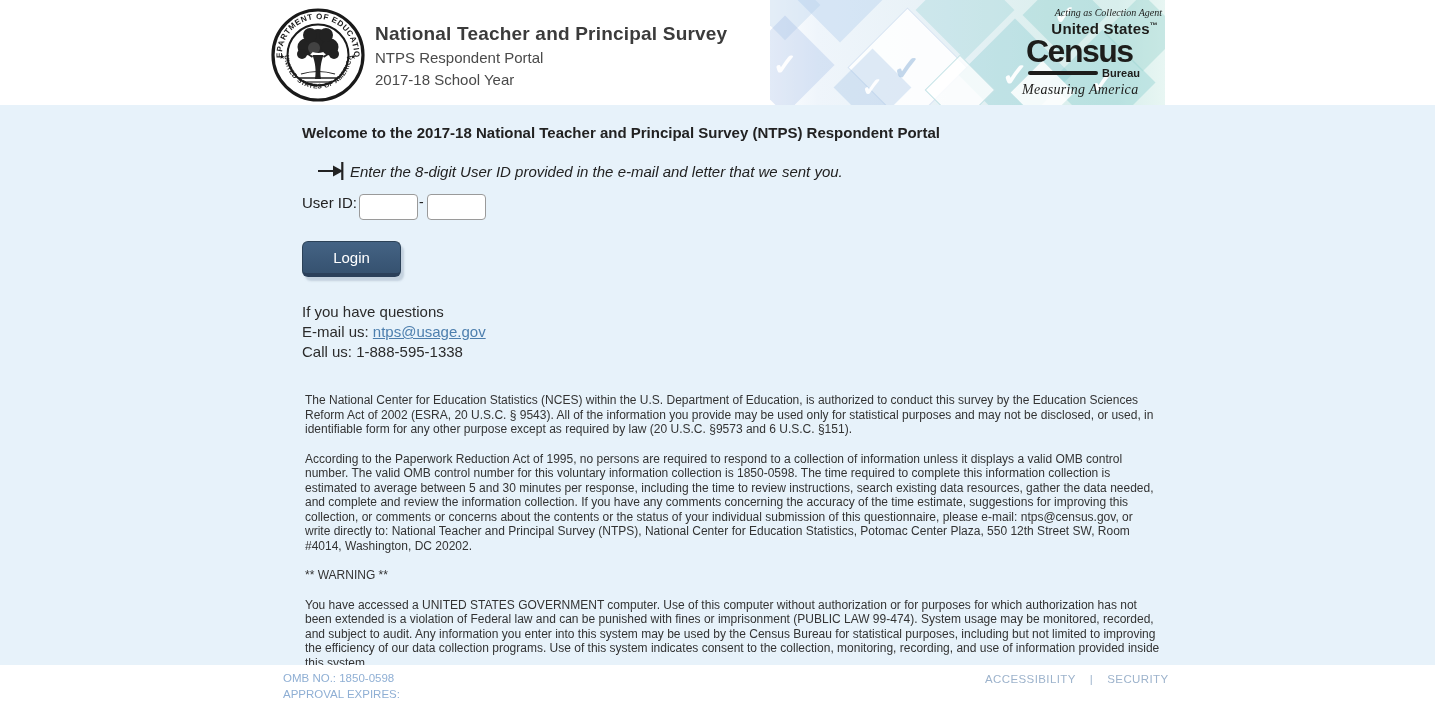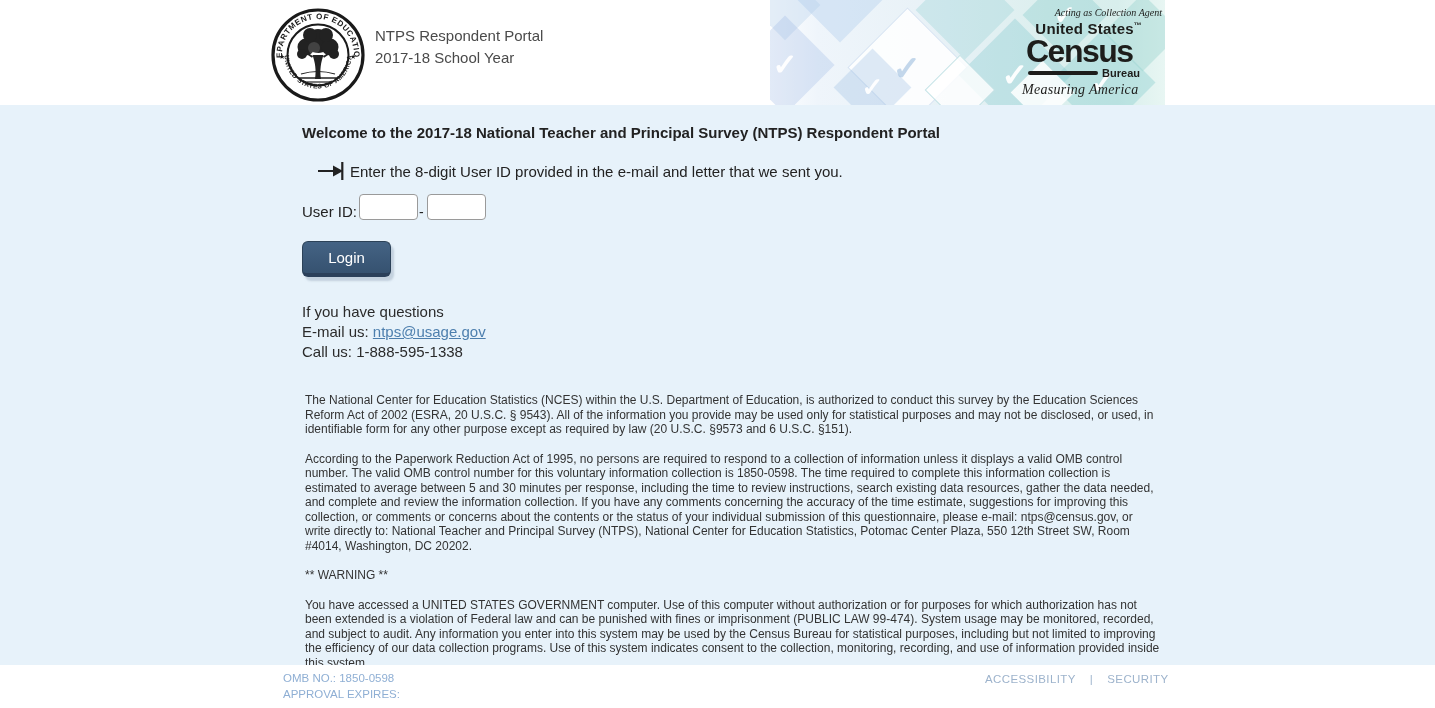--- a/index.html
+++ b/index.html
@@ -45,45 +45,45 @@
   .d8::after{ content:"✓"; font-size:26px; line-height:60px;}
   .d9 { left:295px; top:45px; width:75px; height:75px; background:rgba(135,205,205,0.38);}
   .d9::after{ content:"✓"; font-size:30px; line-height:75px;}
   .d10{ left:345px; top:5px; width:55px; height:55px; background:rgba(150,210,205,0.40);}
   .d11{ left:250px; top:70px; width:45px; height:45px; background:rgba(255,255,255,0.85);}
   .d12{ left:-10px; top:-20px; width:50px; height:50px; background:rgba(200,220,240,0.5);}
 
   
   .census-logo { position:absolute; left:1022px; top:7px; width:140px; color:#1d1d1b; }
   .census-tagline { font-family:"Liberation Serif", serif; font-style:italic; font-size:10px; text-align:right; margin-left:6px; }
-  .census-us { font-size:15px; font-weight:bold; text-align:right; margin-right:20px; letter-spacing:0.2px; line-height:14px; margin-top:1px;}
+  .census-us { font-size:15px; font-weight:bold; text-align:right; margin-right:4px; letter-spacing:0.2px; line-height:14px; margin-top:1px;}
   .census-us sup { font-size:8px; }
   .census-word { font-size:32px; font-weight:bold; letter-spacing:-1.5px; line-height:30px; margin-left:4px; }
   .census-bar-row { display:flex; align-items:center; margin-left:6px; margin-top:1px; width:112px; }
   .census-bar { height:4px; background:#1d1d1b; flex:1; border-radius:2px; }
   .census-bureau { font-size:11px; font-weight:bold; margin-left:4px; }
   .census-motto { font-family:"Liberation Serif", serif; font-style:italic; font-size:14px; margin-top:3px; letter-spacing:0.3px; }
 
   
   .main { position:absolute; left:0; top:105px; width:1435px; height:560px; background:#e7f2fa; }
 
   .welcome { position:absolute; left:302px; top:19px; font-size:15px; font-weight:bold; color:#222; }
 
-  .instruction-row { position:absolute; left:318px; top:57px; display:flex; align-items:center; }
+  .instruction-row { position:absolute; left:318px; top:57px; display:flex; align-items:center;font-style:italic; }
   .arrow-icon { margin-right:5px; display:inline-block; }
   .instruction-text { font-size:15px; color:#222; }
 
-  .userid-row { position:absolute; left:302px; top:89px; display:flex; align-items:flex-end; }
+  .userid-row { position:absolute; left:302px; top:89px; display:flex; align-items:flex-start; }
   .userid-label { font-size:15px; color:#222; }
   .userid-input { width:59px; height:26px; border:1px solid #9a9a9a; border-radius:4px;
                   background:#fff; margin-left:2px; font-size:15px; padding:0 6px; color:#222; outline:none;}
   .userid-sep { font-size:14px; color:#222; margin:0 1px; }
 
   .login-btn {
-    position:absolute; left:302px; top:136px; width:89px; height:36px;
+    position:absolute; left:302px; top:136px; width:99px; height:36px;
     background:linear-gradient(#446384,#365270); color:#fff; font-size:15px;
     font-family:"Liberation Sans", sans-serif;
     border:1px solid #2c4258; border-bottom:4px solid #2b405a; border-radius:6px;
     box-shadow:3px 4px 2px rgba(165,182,198,0.55); cursor:pointer;
   }
 
   .contact { position:absolute; left:302px; top:197px; font-size:15px; color:#2b2b2b; line-height:20px; }
   .contact a { color:#4d7fae; }
 
   .legal { position:absolute; left:305px; top:288px; width:856px; font-size:12px; color:#333; line-height:14.5px; }
@@ -130,20 +130,21 @@
         <circle cx="43" cy="40" r="6" fill="#fff" opacity="0.15"></circle>
         <path d="M44,71 C45.5,62 44,54 41.5,47 L52.5,47 C50,54 48.5,62 50,71 Z" fill="#222"></path>
         <path d="M41.5,49 L34,44 M52.5,49 L60,44" stroke="#222" stroke-width="2"></path>
         <path d="M30,66 Q47,61 64,66" stroke="#222" stroke-width="1.2" fill="none"></path>
         <path d="M28,70 L66,70" stroke="#222" stroke-width="1.4"></path>
         <path d="M33,74 L61,74" stroke="#222" stroke-width="1.2"></path>
       </g>
     </svg>
 
     <div class="title-block">
+      <h1>National Teacher and Principal Survey</h1>
       <div class="sub">NTPS Respondent Portal</div>
       <div class="sub">2017-18 School Year</div>
     </div>
 
     <div class="pattern">
       <div class="dm d12"></div>
         <div class="dm d1"></div>
         <div class="dm d2"></div>
       <div class="dm d3"></div>
         <div class="dm d4"></div>

